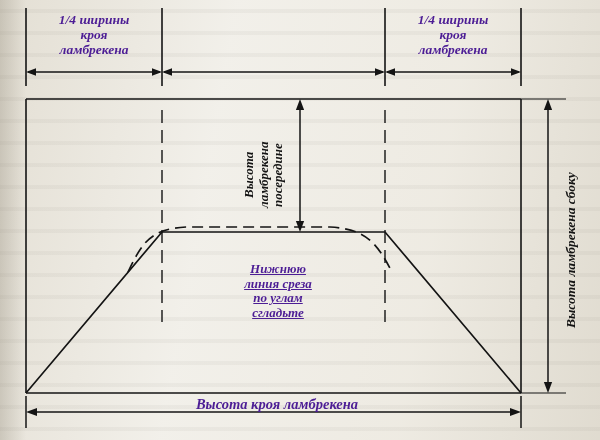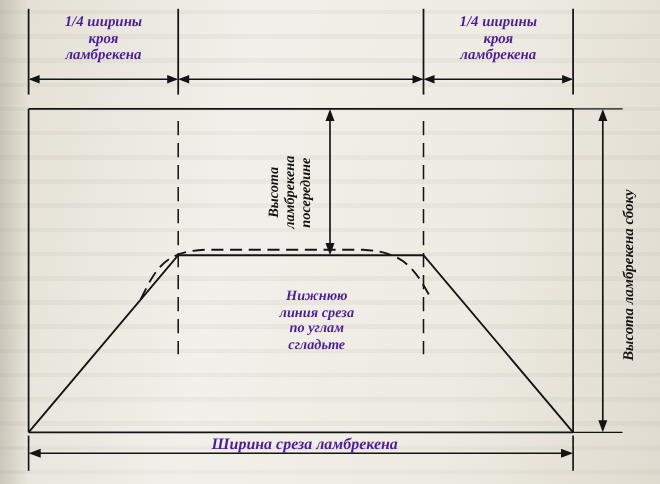--- a/index.html
+++ b/index.html
@@ -177,21 +177,21 @@
 
 
   <div class="lbl lbl-top" style="left:391px; top:12px; width:124px;">1/4 ширины
 кроя
 ламбрекена</div>
 
   <div class="vert vert-mid" style="left:242px; top:125px; height:100px;">Высота
 ламбрекена
 посередине</div>
 
-  <div class="lbl lbl-note" style="left:213px; top:262px; width:150px;">Нижнюю
+  <div class="lbl lbl-note" style="left:203px; top:262px; width:150px;text-decoration:underline;">Нижнюю
 линия среза
 по углам
 сгладьте</div>
 
   <div class="vert vert-right" style="left:563px; top:140px; height:220px;">Высота ламбрекена сбоку</div>
 
-  <div class="lbl lbl-bottom" style="left:157px; top:396px; width:240px;">Ширина среза ламбрекена</div>
+  <div class="lbl lbl-bottom" style="left:157px; top:396px; width:240px;">Высота кроя ламбрекена</div>
 </div>
 
 </body></html>

